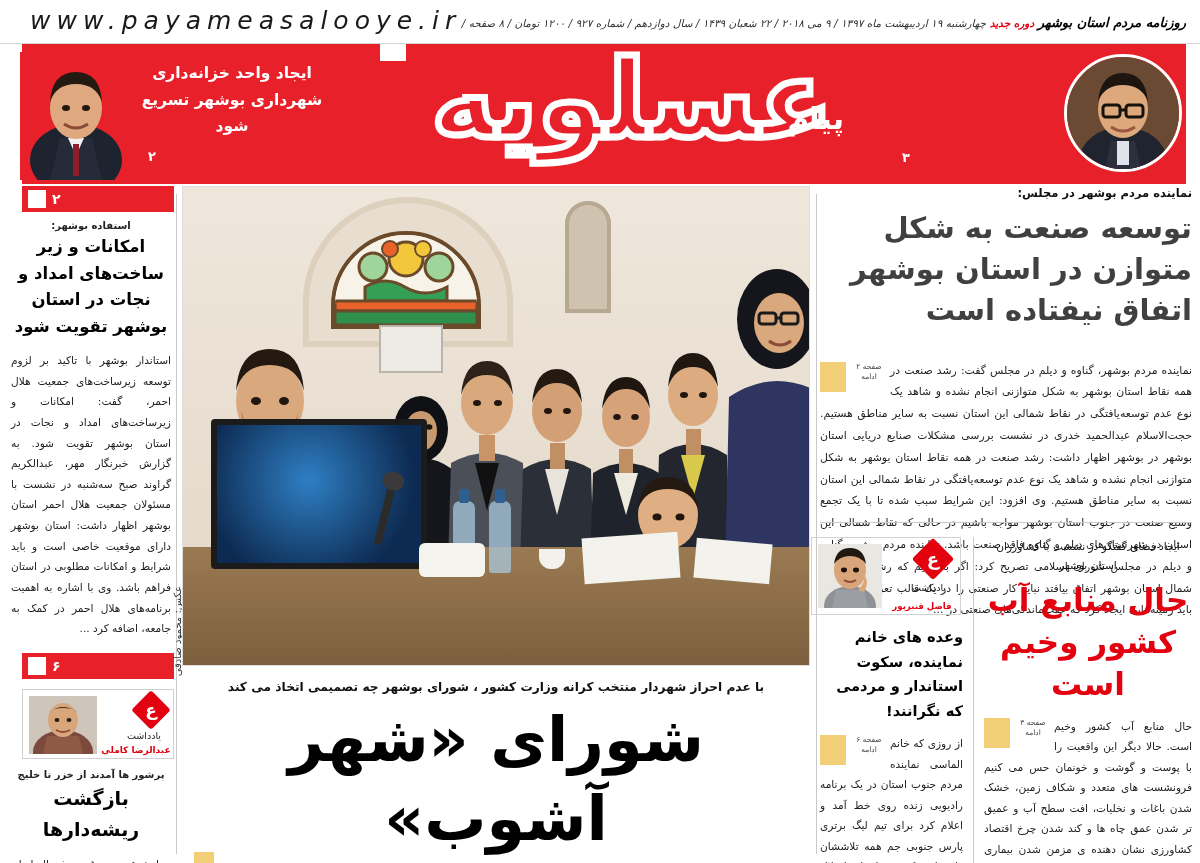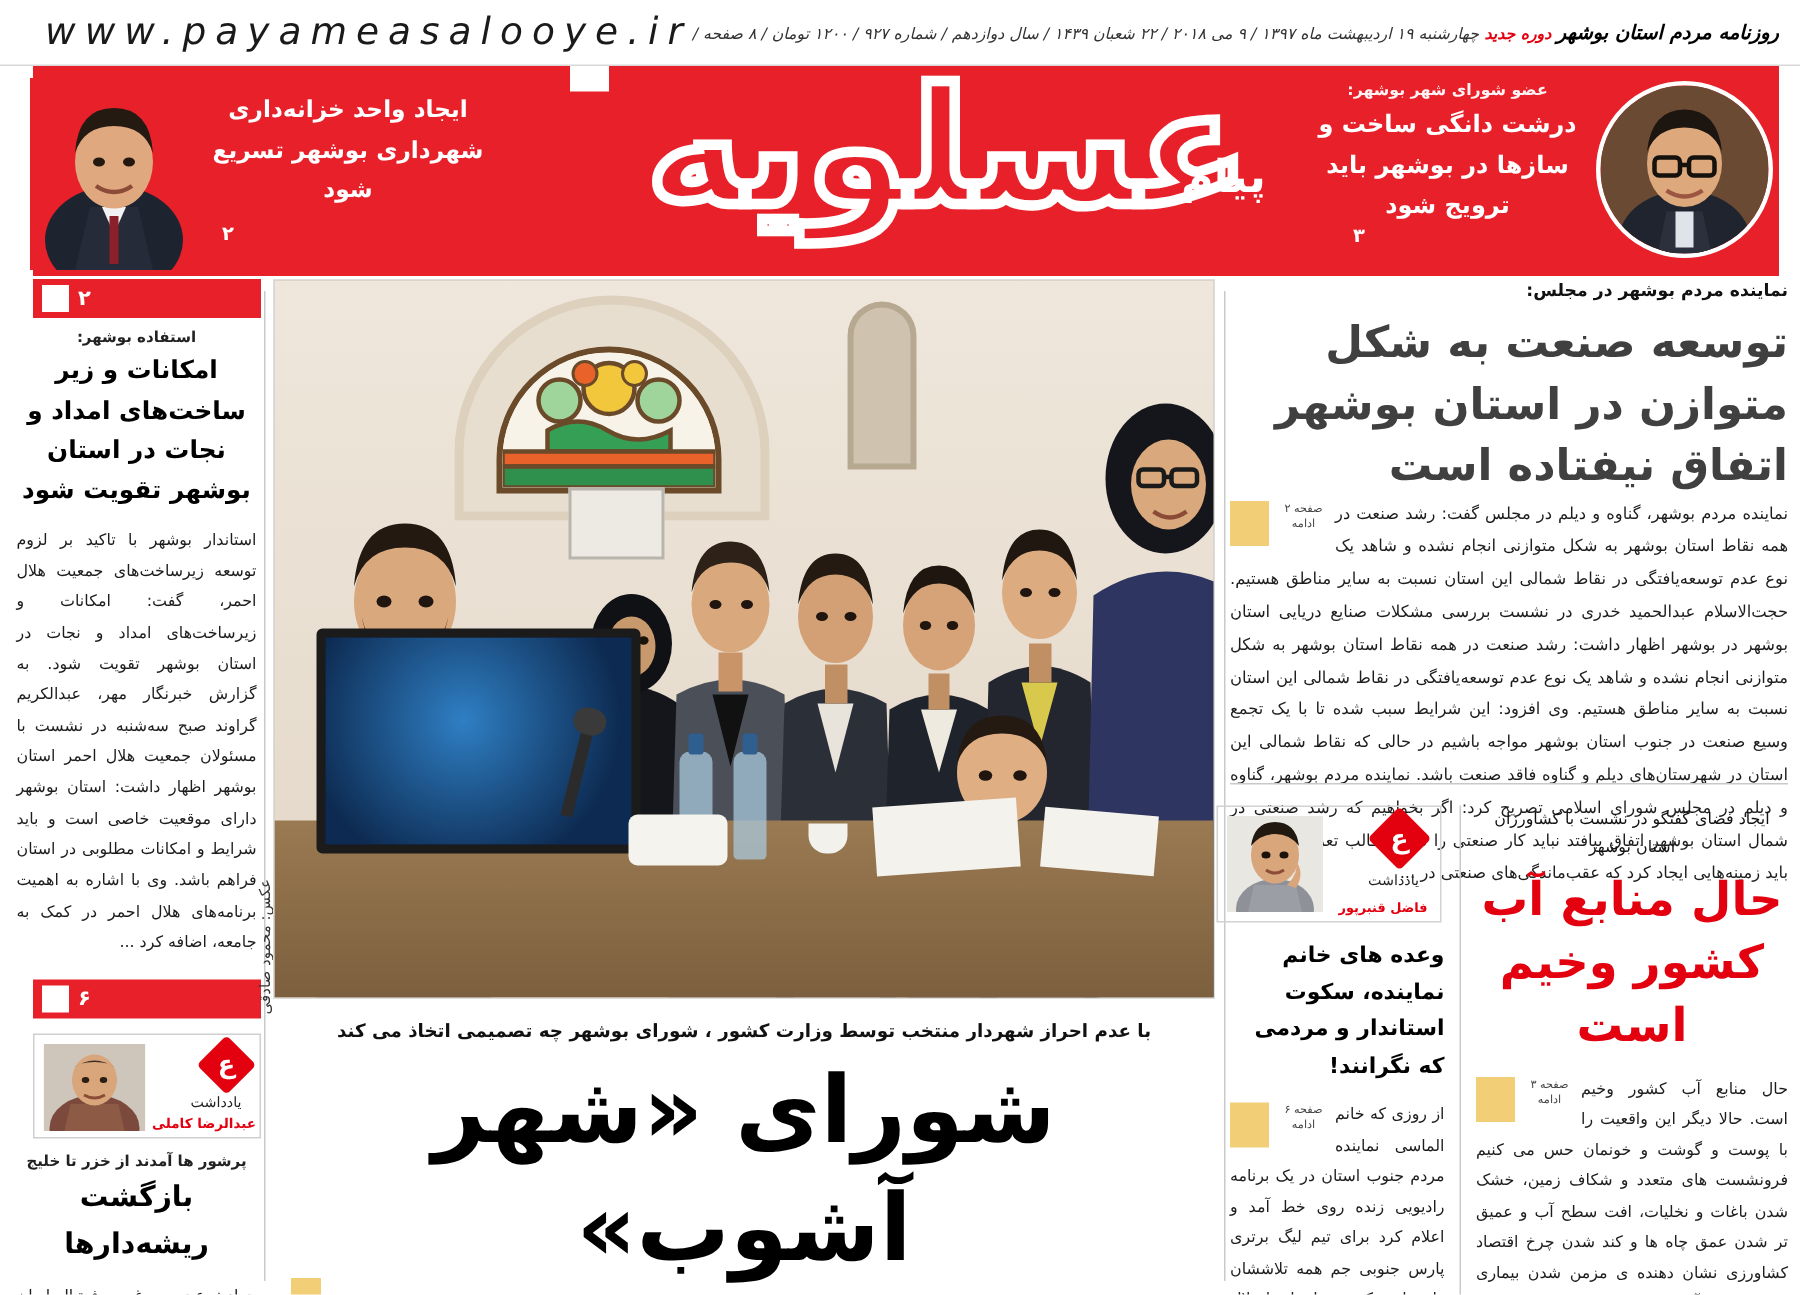--- a/index.html
+++ b/index.html
@@ -184,21 +184,21 @@
   .rightcol { position:absolute; top: 0; right: 8px; width: 372px; }
   .r-kicker {
     font-size: 11.5px; color:#111; direction: rtl;
     font-weight:600; margin-bottom: 8px; padding-left: 8px;
   }
   .r-head {
     text-align:right; font-size: 29px; font-weight: 900; color:#404040;
     direction: rtl; line-height: 1.42;
   }
   .r-body {
-    margin-top: 0; font-size: 10.9px; line-height: 2.0; color:#1d1d1d;
+    margin-top: 28px; font-size: 10.9px; line-height: 2.0; color:#1d1d1d;
     text-align: justify; direction: rtl;
   }
   .cont-badge {
     float: left; width: 26px; height: 30px; background:#f2cf77;
     margin: 2px 4px 2px 0; shape-outside: margin-box;
   }
   .cont-label {
     float: left; font-size: 7.5px; color:#444; line-height:1.35; text-align:center;
     margin: 2px 4px 0 2px; direction: rtl; width: 34px;
   }
@@ -346,24 +346,20 @@
           <path d="M38 112 L44 84 L68 84 L74 112 Z" fill="#2b303c"></path>
           <rect x="50" y="84" width="12" height="24" fill="#dfe3ea"></rect>
           <ellipse cx="56" cy="52" rx="25" ry="29" fill="#dda87c"></ellipse>
           <path d="M31 44 Q34 16 56 16 Q78 16 81 44 Q74 28 56 28 Q38 28 31 44 Z" fill="#1d150f"></path>
           <rect x="36" y="48" width="17" height="12" rx="3" fill="none" stroke="#15110d" stroke-width="3"></rect>
           <rect x="59" y="48" width="17" height="12" rx="3" fill="none" stroke="#15110d" stroke-width="3"></rect>
           <line x1="53" y1="53" x2="59" y2="53" stroke="#15110d" stroke-width="3"></line>
           <path d="M44 70 Q56 78 68 70" stroke="#9b5540" stroke-width="3" fill="none"></path>
         </svg>
       </div>
-      <div class="ptxt">
-        <div class="kicker">عضو شورای شهر بوشهر:</div>
-        <div class="mainp">درشت دانگی ساخت و سازها در بوشهر باید ترویج شود</div>
-      </div>
       <div class="pnum">۳</div>
     </div>
   </div>
 
   <div class="body-area">
 
     <div class="vrule" style="left:176px; top:8px; height:660px;"></div>
     <div class="vrule" style="left:816px; top:8px; height:660px;"></div>
 
     <div class="sidebar">
@@ -535,21 +531,21 @@
           </div>
         <div class="mic"></div>
         <div class="bottle" style="left:270px;"></div>
         <div class="bottle" style="left:306px;"></div>
         <div class="cup" style="left:356px;"></div>
         <div class="paper" style="left:400px; width:96px; height:46px;"></div>
         <div class="paper" style="left:512px; width:76px; height:40px; transform:rotate(5deg);"></div>
         <div style="position:absolute; left:236px; bottom:88px; width:66px; height:34px; background:#f5f3ee; border-radius:6px;"></div>
       </div>
 
-      <div class="bottom-kicker">با عدم احراز شهردار منتخب توسط وزارت کشور ، شورای بوشهر چه تصمیمی اتخاذ می کند</div>
+      <div class="bottom-kicker">با عدم احراز شهردار منتخب کرانه وزارت کشور ، شورای بوشهر چه تصمیمی اتخاذ می کند</div>
       <div class="bottom-head">شورای «شهر آشوب»</div>
       <div class="cont-sq" style="left:12px; top:666px;"></div>
     </div>
 
     <div class="rightcol">
       <div class="r-kicker">نماینده مردم بوشهر در مجلس:</div>
       <div class="r-head">توسعه صنعت به شکل متوازن در استان بوشهر اتفاق نیفتاده است</div>
 
       <div class="r-body">
         <div class="cont-badge"></div>

